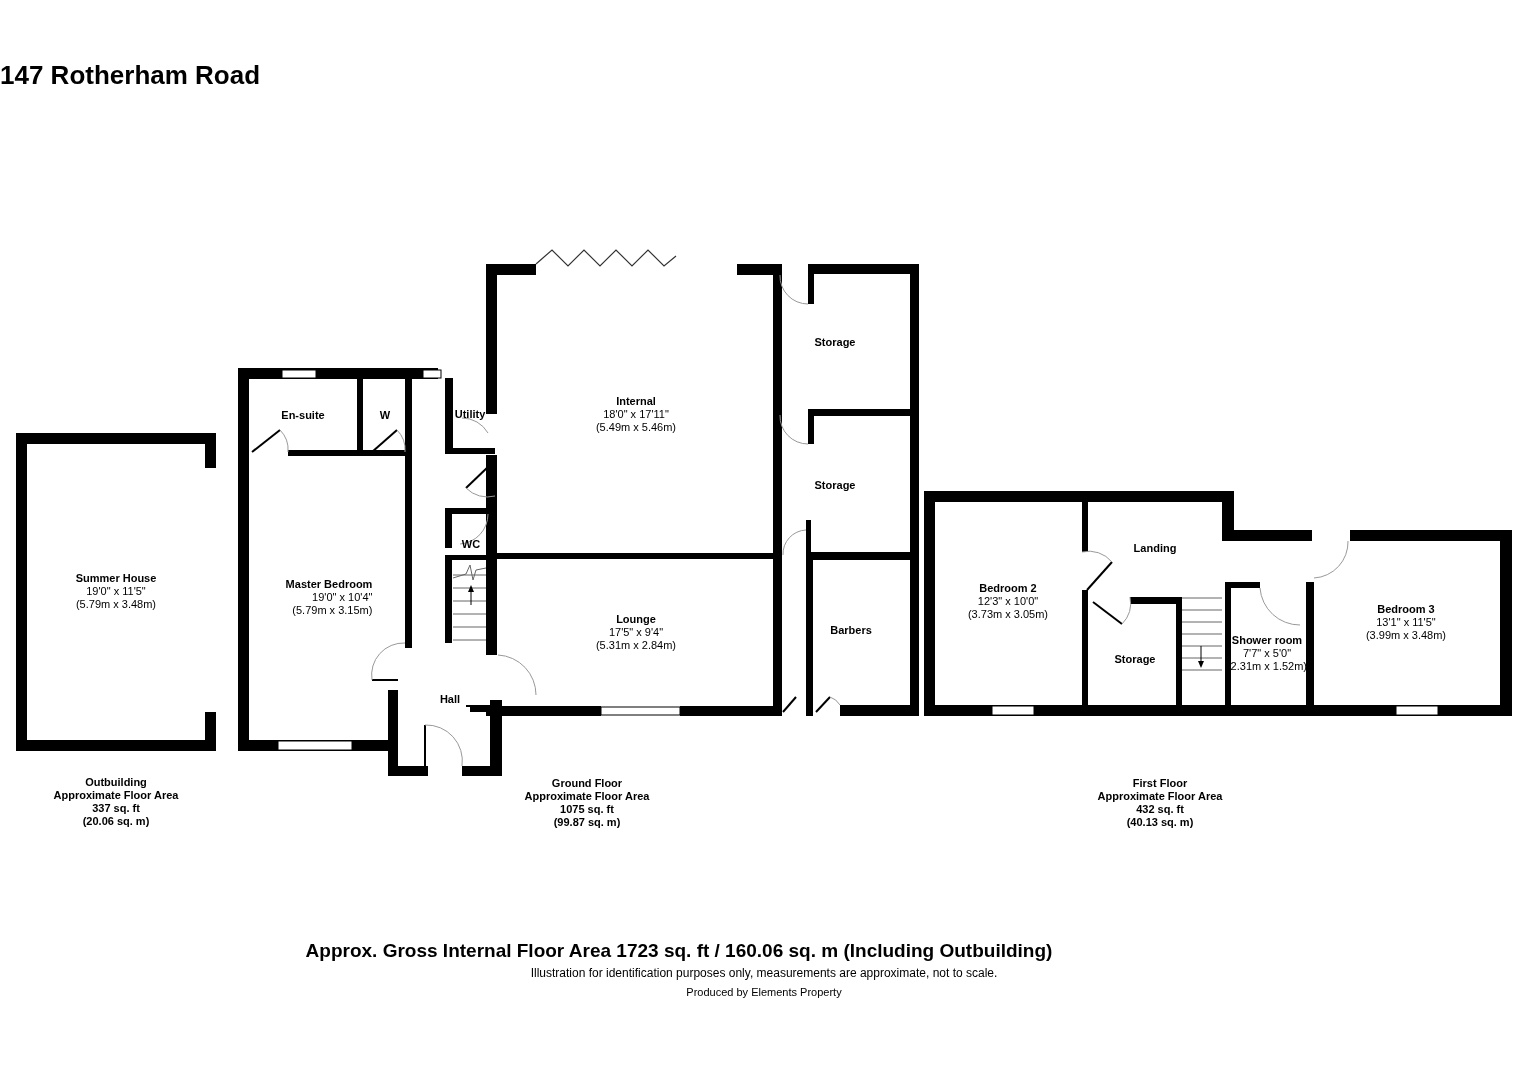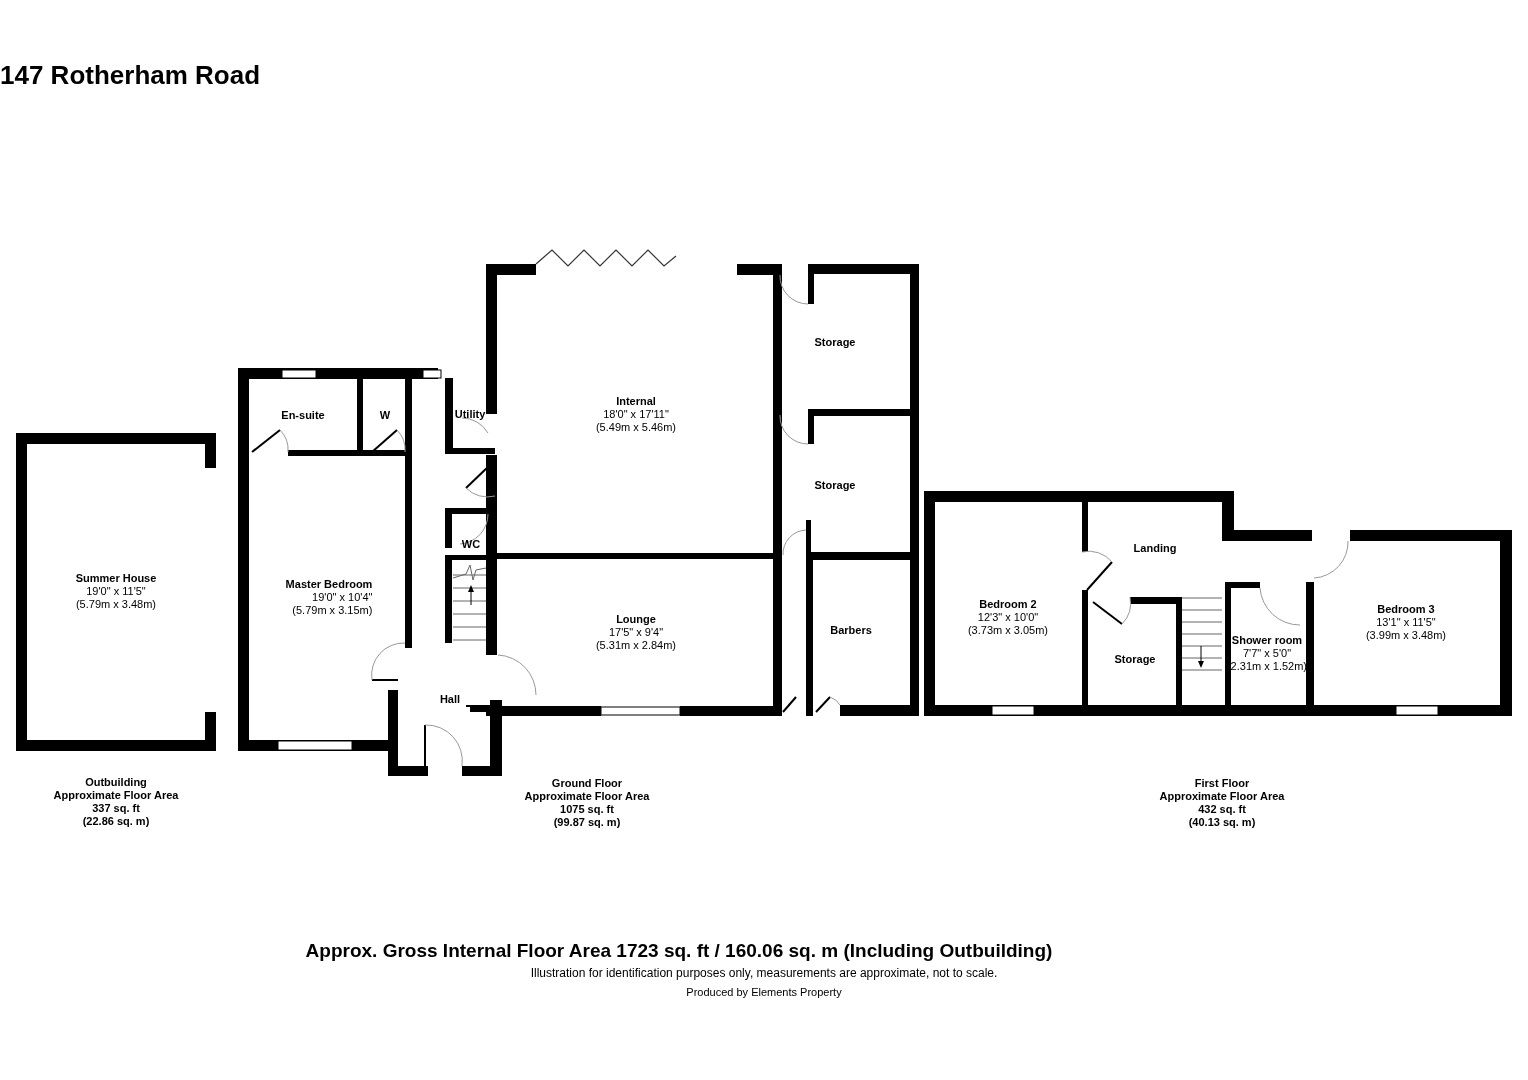--- a/index.html
+++ b/index.html
@@ -190,21 +190,21 @@
 </div>
 <div class="room" style="left:835px;top:336px;">
   <span class="nm">Storage</span>
 </div>
 <div class="room" style="left:835px;top:479px;">
   <span class="nm">Storage</span>
 </div>
 <div class="room" style="left:851px;top:624px;">
   <span class="nm">Barbers</span>
 </div>
-<div class="room" style="left:1008px;top:598px;">
+<div class="room" style="left:1008px;top:582px;">
   <span class="nm">Bedroom 2</span>
   <span class="ft">12'3" x 10'0"</span>
   <span class="m">(3.73m x 3.05m)</span>
 </div>
 <div class="room" style="left:1155px;top:542px;">
   <span class="nm">Landing</span>
 </div>
 <div class="room" style="left:1135px;top:653px;">
   <span class="nm">Storage</span>
 </div>
@@ -216,29 +216,29 @@
 <div class="room" style="left:1406px;top:603px;">
   <span class="nm">Bedroom 3</span>
   <span class="ft">13'1" x 11'5"</span>
   <span class="m">(3.99m x 3.48m)</span>
 </div>
 
 <div class="area" style="left:116px;top:776px;">
   <span>Outbuilding</span>
   <span>Approximate Floor Area</span>
   <span>337 sq. ft</span>
-  <span>(22.86 sq. m)</span>
+  <span>(20.06 sq. m)</span>
 </div>
 <div class="area" style="left:587px;top:777px;">
   <span>Ground Floor</span>
   <span>Approximate Floor Area</span>
   <span>1075 sq. ft</span>
   <span>(99.87 sq. m)</span>
 </div>
-<div class="area" style="left:1222px;top:777px;text-align:center;">
+<div class="area" style="left:1160px;top:777px;text-align:center;">
   <span>First Floor</span>
   <span>Approximate Floor Area</span>
   <span>432 sq. ft</span>
   <span>(40.13 sq. m)</span>
 </div>
 
 <div class="foot1">Approx. Gross Internal Floor Area 1723 sq. ft / 160.06 sq. m (Including Outbuilding)</div>
 <div class="foot2">Illustration for identification purposes only, measurements are approximate, not to scale.</div>
 <div class="foot3">Produced by Elements Property</div>
 

